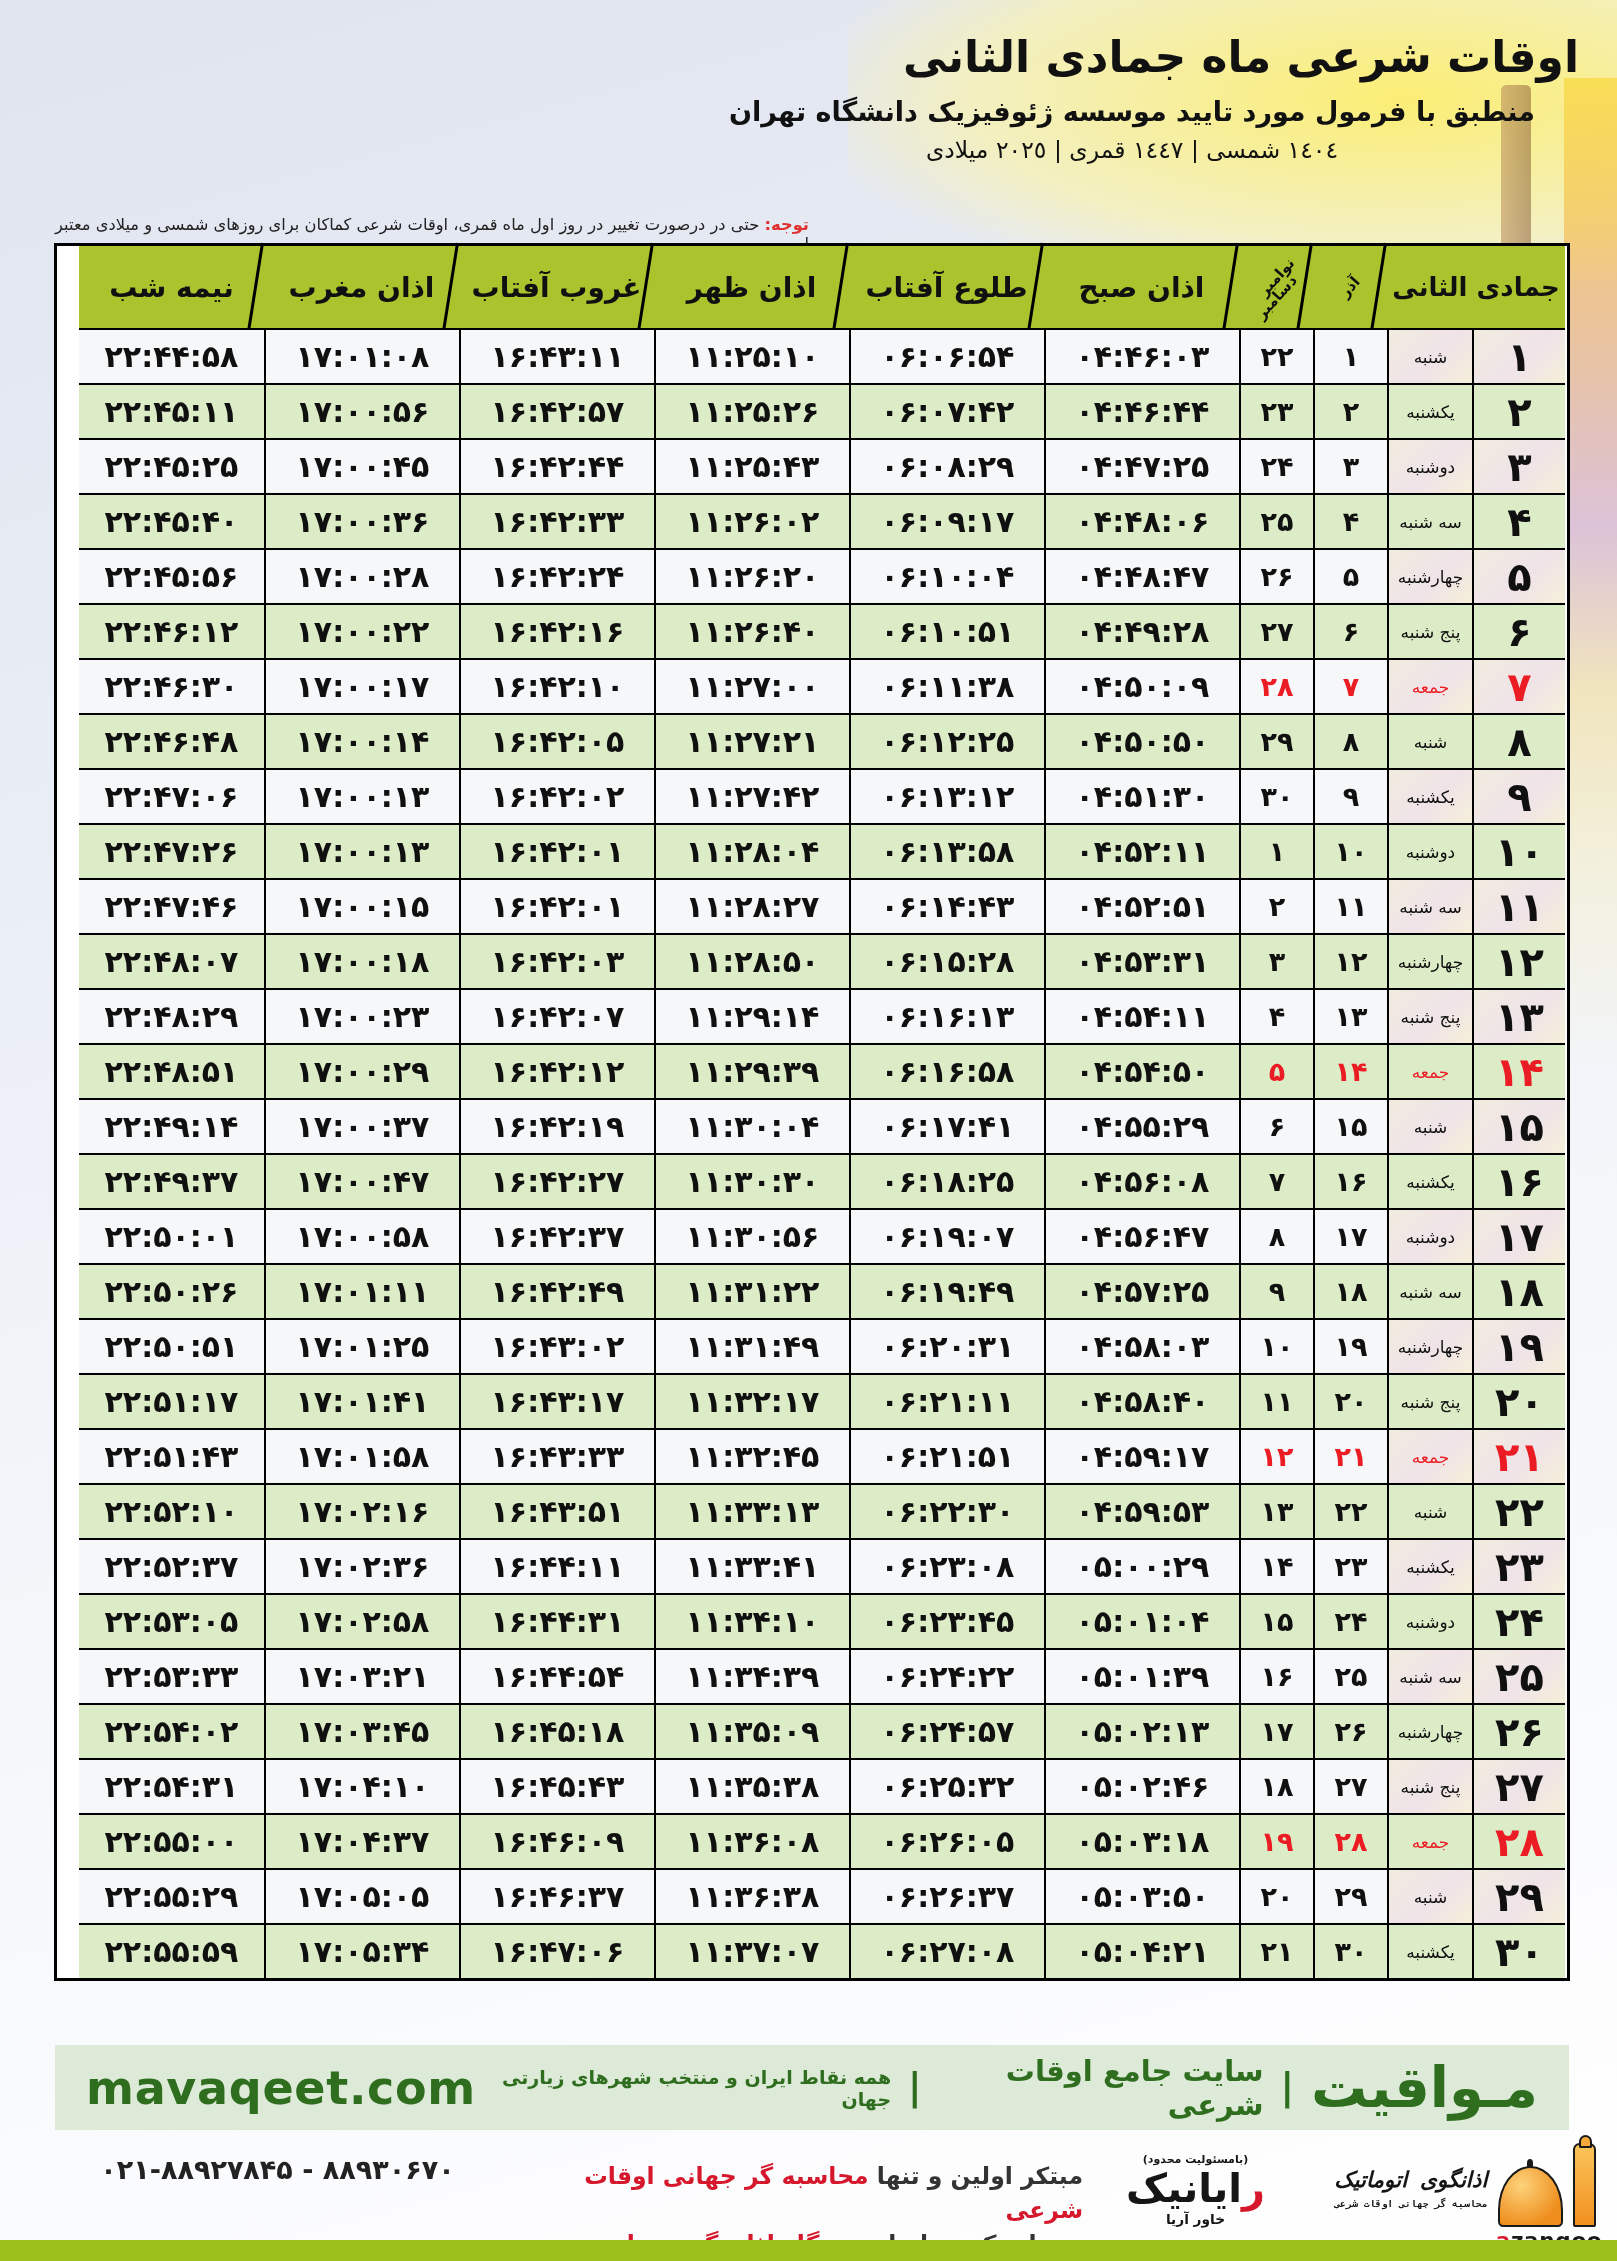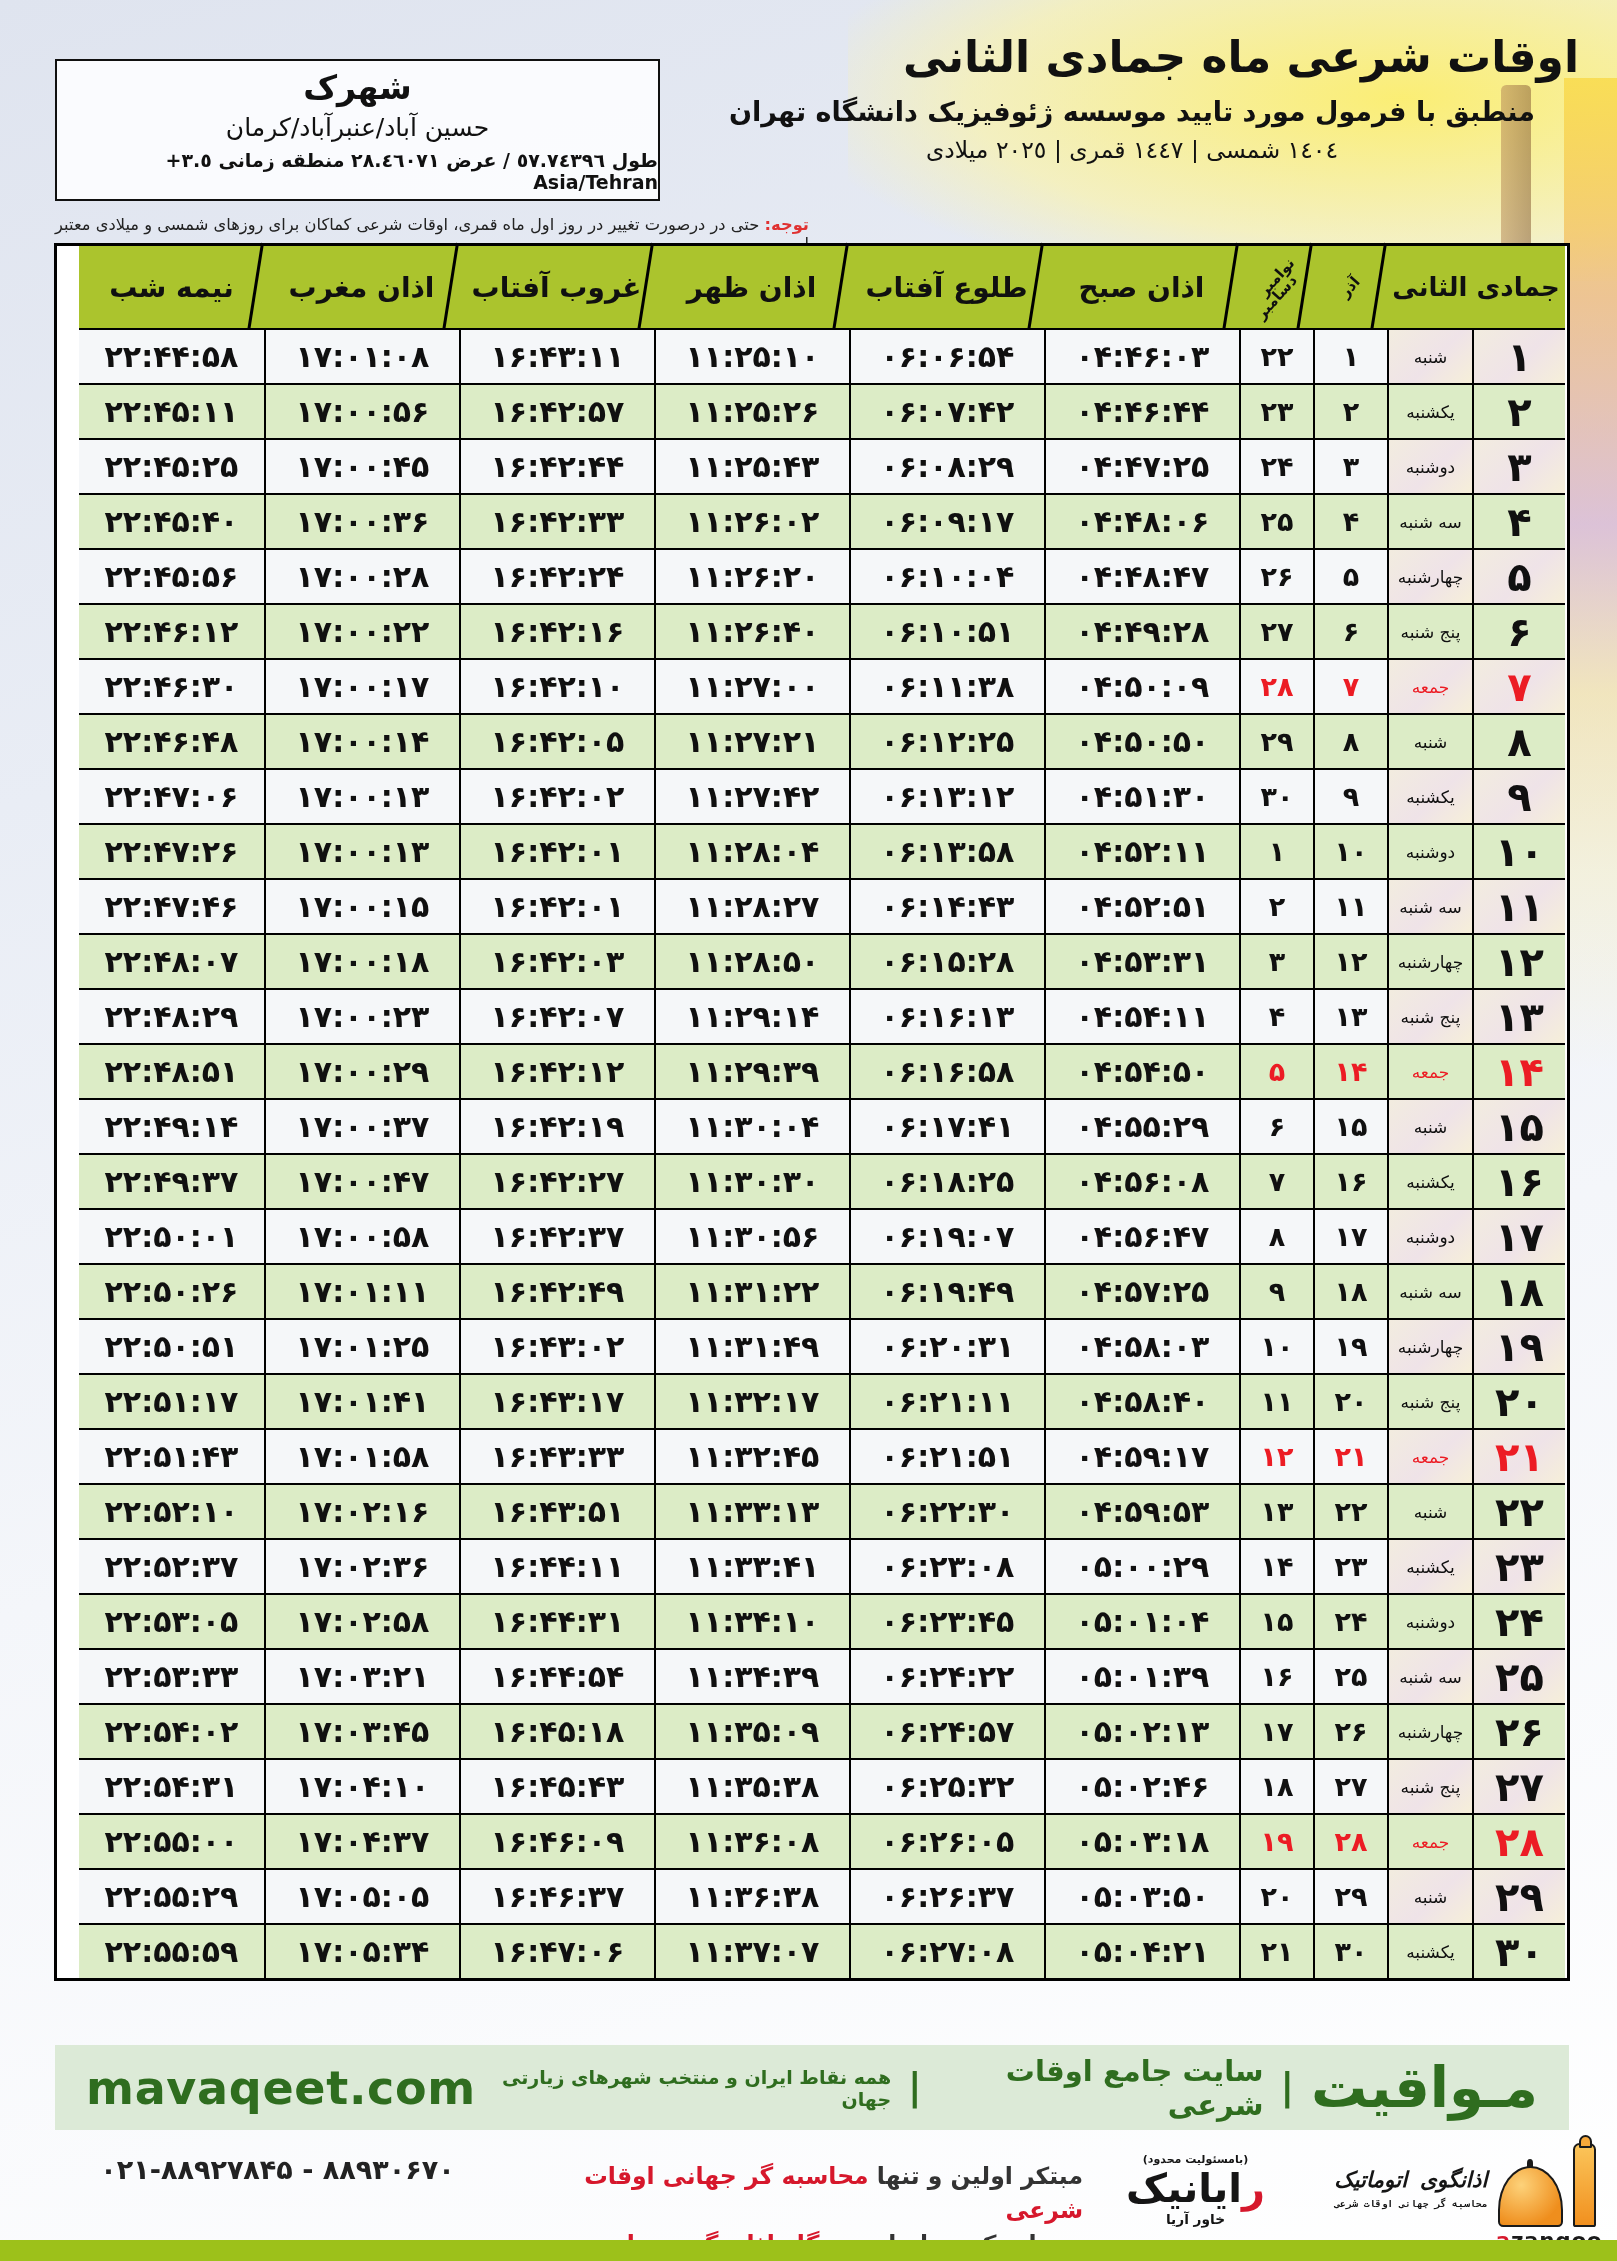--- a/index.html
+++ b/index.html
@@ -122,25 +122,20 @@
   <div class="bg-top-right"></div>
   <div class="bg-right-strip"></div>
   <div class="bg-minaret"></div>
 
   <div class="title-block">
     <div class="t1">اوقات شرعی ماه جمادی الثانی</div>
     <div class="t2">منطبق با فرمول مورد تایید موسسه ژئوفیزیک دانشگاه تهران</div>
     <div class="t3">١٤٠٤ شمسی | ١٤٤٧ قمری | ٢٠٢٥ میلادی</div>
   </div>
 
-  <div class="loc-box">
-    <div class="city">شهرک</div>
-    <div class="region">حسین آباد/عنبرآباد/کرمان</div>
-    <div class="coords">طول ٥٧.٧٤٣٩٦ / عرض ٢٨.٤٦٠٧١ منطقه زمانی ٣.٥+ Asia/Tehran</div>
-  </div>
 
   <div class="notice">
     <span class="nl">توجه:</span>
     <span>حتی در درصورت تغییر در روز اول ماه قمری، اوقات شرعی کماکان برای روزهای شمسی و میلادی معتبر است.</span>
   </div>
 
   <div class="ptable">
     <div class="hrow">
       <div class="cell hcell c0">نیمه شب</div>
       <div class="cell hcell c1">اذان مغرب</div>

